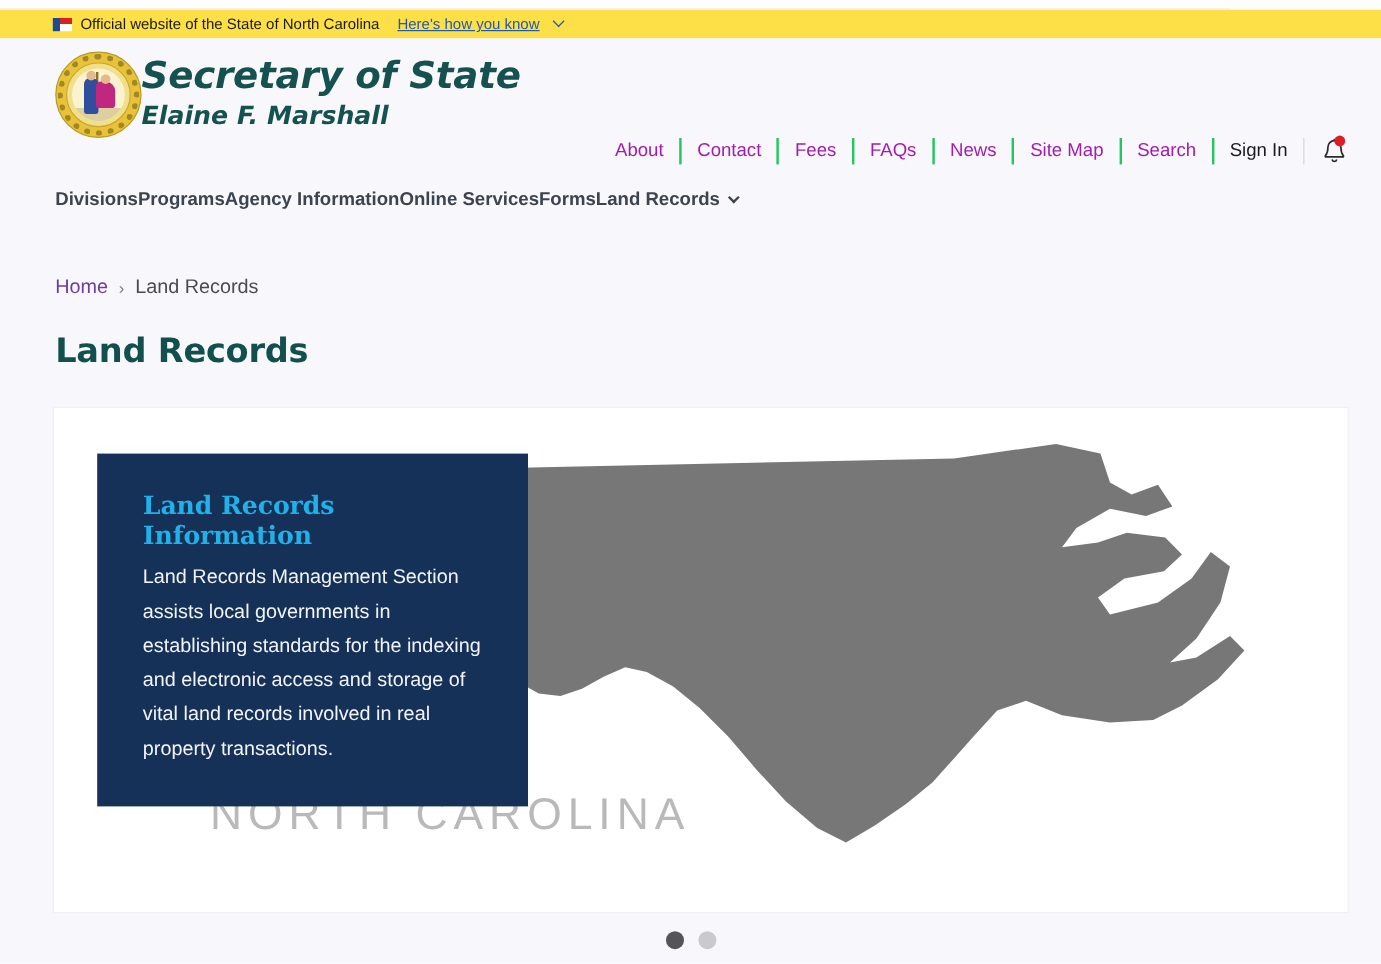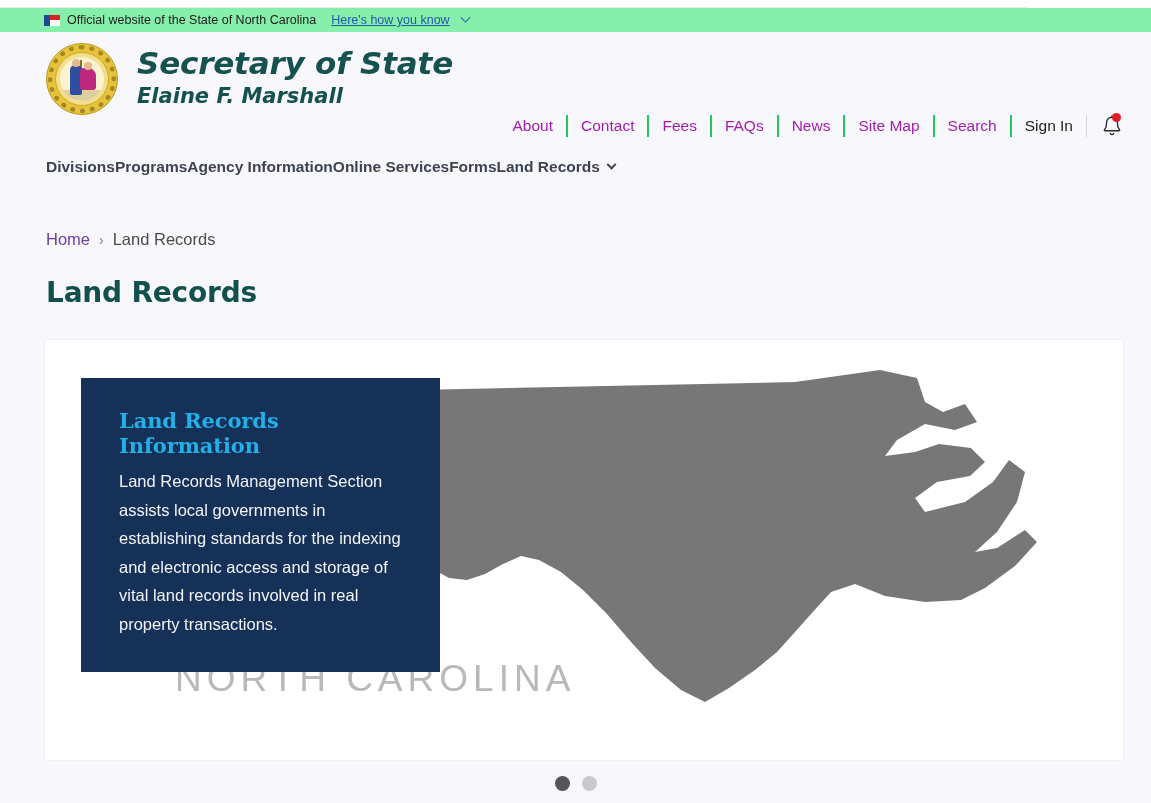--- a/index.html
+++ b/index.html
@@ -28,21 +28,21 @@
     content: "";
     position: absolute;
     right: 0; top: -4px;
     width: 130px; height: 12px;
     background: #fdfdfd;
     border-radius: 0 0 0 8px;
   }
 
   
   .gov-banner {
-    background: #86efac;
+    background: #fde047;
     height: 24px;
     display: flex;
     align-items: center;
     padding-left: 44px;
     font-size: 12.5px;
     color: #1b1b1b;
     gap: 7px;
     text-align: center;
   }
   .nc-flag {
@@ -151,21 +151,20 @@
     background: #ddd0a0;
   }
   .seal .ring-text {
     position: absolute; inset: 1px;
     border-radius: 50%;
     border: 5.5px dotted #6b5a10;
     opacity: .55;
   }
 
   .title-block {
-    margin-left: 19px;
     padding-top: 4px;
   }
   .sos-title {
     font-family: "DejaVu Sans", sans-serif;
     font-style: italic;
     font-weight: bold;
     font-size: 31px;
     line-height: 1.06;
     color: #14514f;
     letter-spacing: -0.2px;

